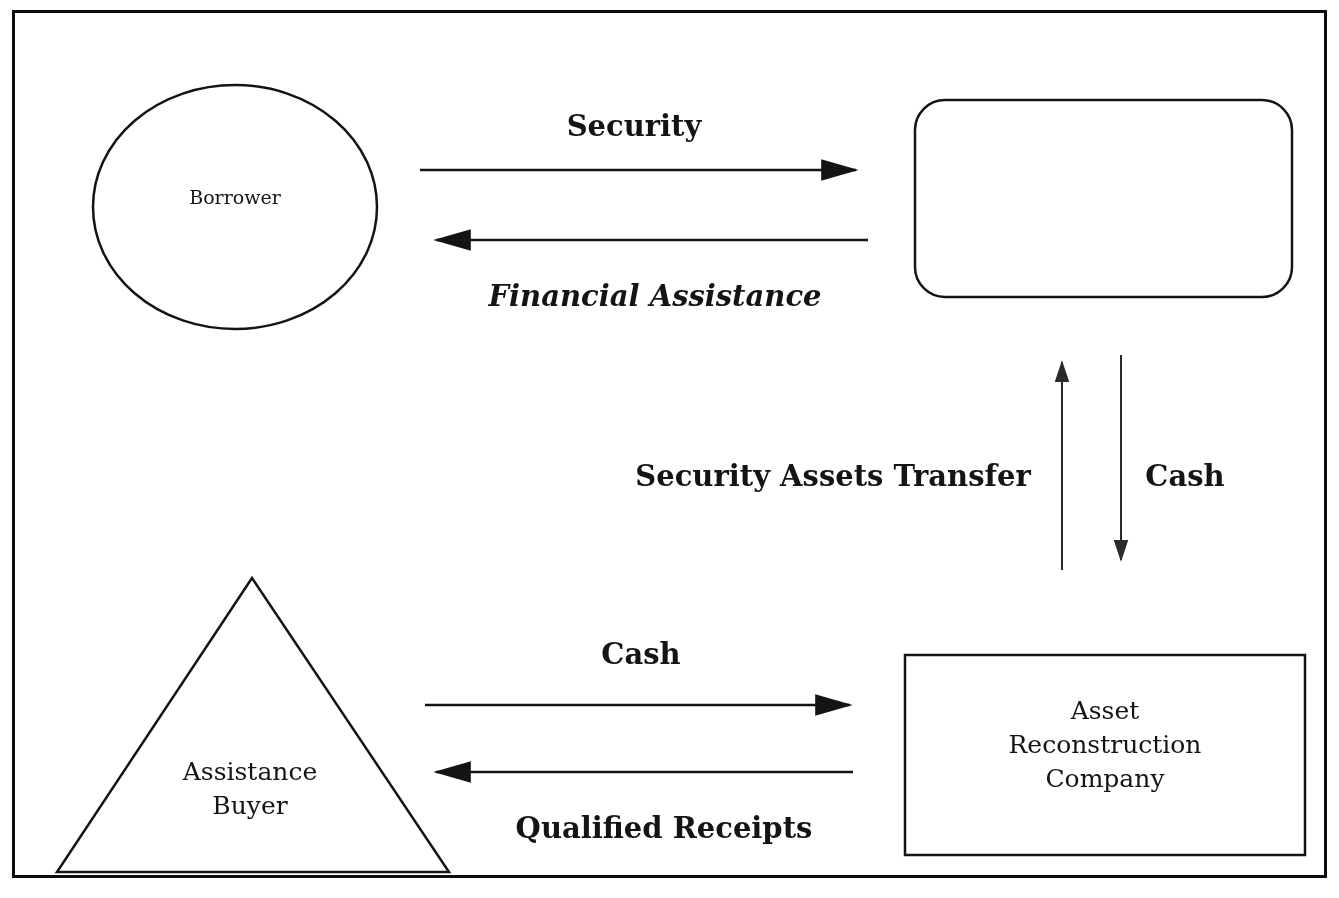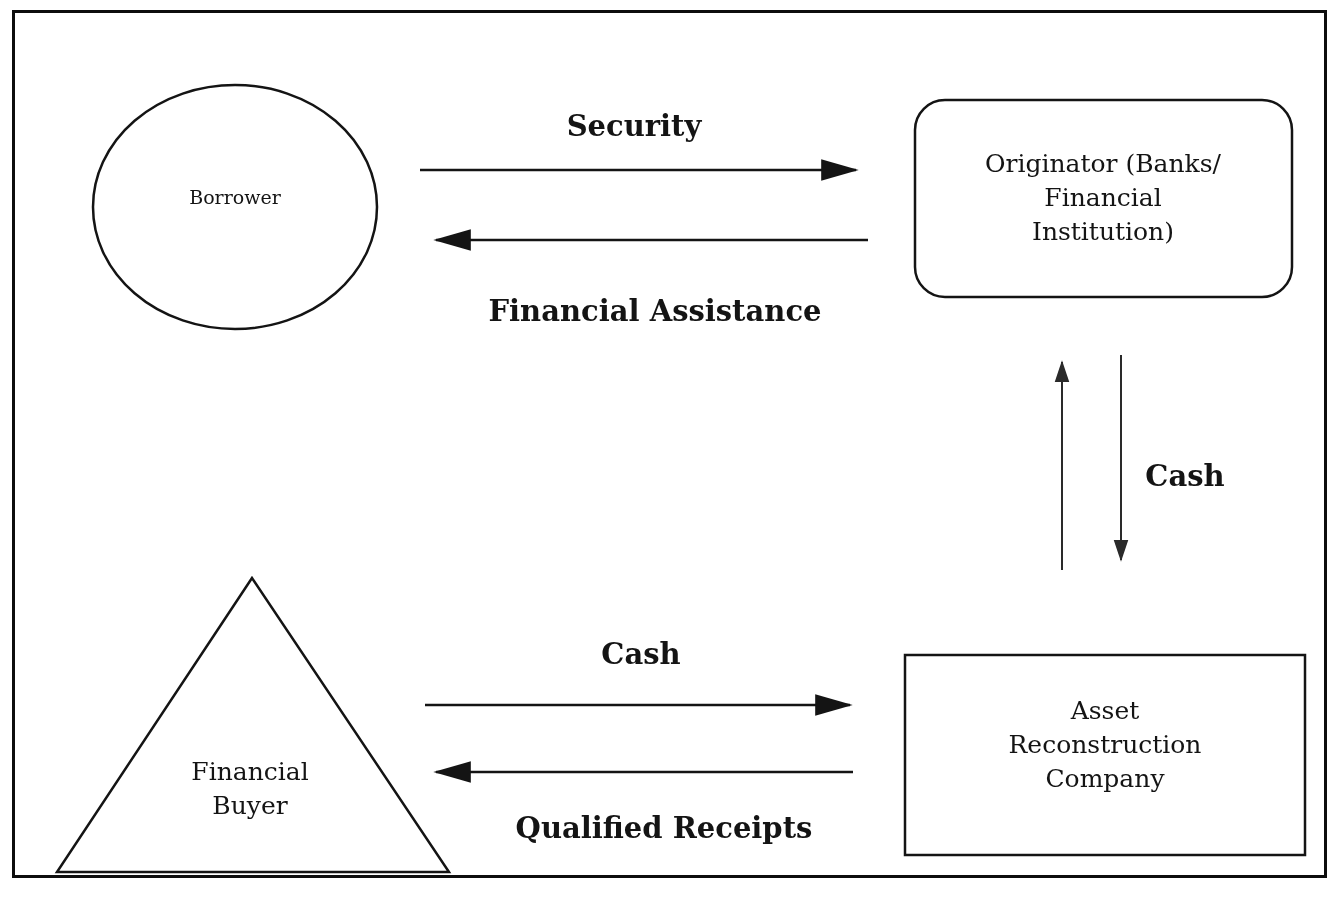--- a/index.html
+++ b/index.html
@@ -84,33 +84,32 @@
 
     <line x1="1121" y1="355" x2="1121" y2="560" stroke="#2a2a2a" stroke-width="2" marker-end="url(#arrow-thin)"></line>
 
     <line x1="425" y1="705" x2="850" y2="705" stroke="#141414" stroke-width="2.5" marker-end="url(#arrow)"></line>
 
     <line x1="853" y1="772" x2="436" y2="772" stroke="#141414" stroke-width="2.5" marker-end="url(#arrow)"></line>
   </svg>
 
   <div class="label node-label node-label-small" style="left:235px; top:198px;">Borrower</div>
 
-  <div class="label node-label" style="left:1103px; top:198px;">Originator (Banks/
-Financial Institution)</div>
 
-  <div class="label node-label" style="left:250px; top:789px;">Financial
+  <div class="label node-label" style="left:250px; top:789px;">Assistance
 Buyer</div>
 
   <div class="label edge-label" style="left:634px; top:127px;">Security</div>
 
   <div class="label node-label" style="left:1105px; top:745px;">Asset Reconstruction
 Company</div>
 
-  <div class="label edge-label" style="left:655px; top:312px;">Financial Assistance</div>
+  <div class="label edge-label" style="left:655px; top:297px;font-style:italic;">Financial Assistance</div>
 
+  <div class="label edge-label" style="left:833px; top:477px;">Security Assets Transfer</div>
 
   <div class="label edge-label" style="left:1185px; top:477px;">Cash</div>
 
   <div class="label edge-label" style="left:641px; top:655px;">Cash</div>
 
   <div class="label edge-label" style="left:664px; top:829px;">Qualified Receipts</div>
 
 </div>
 
 </body></html>

